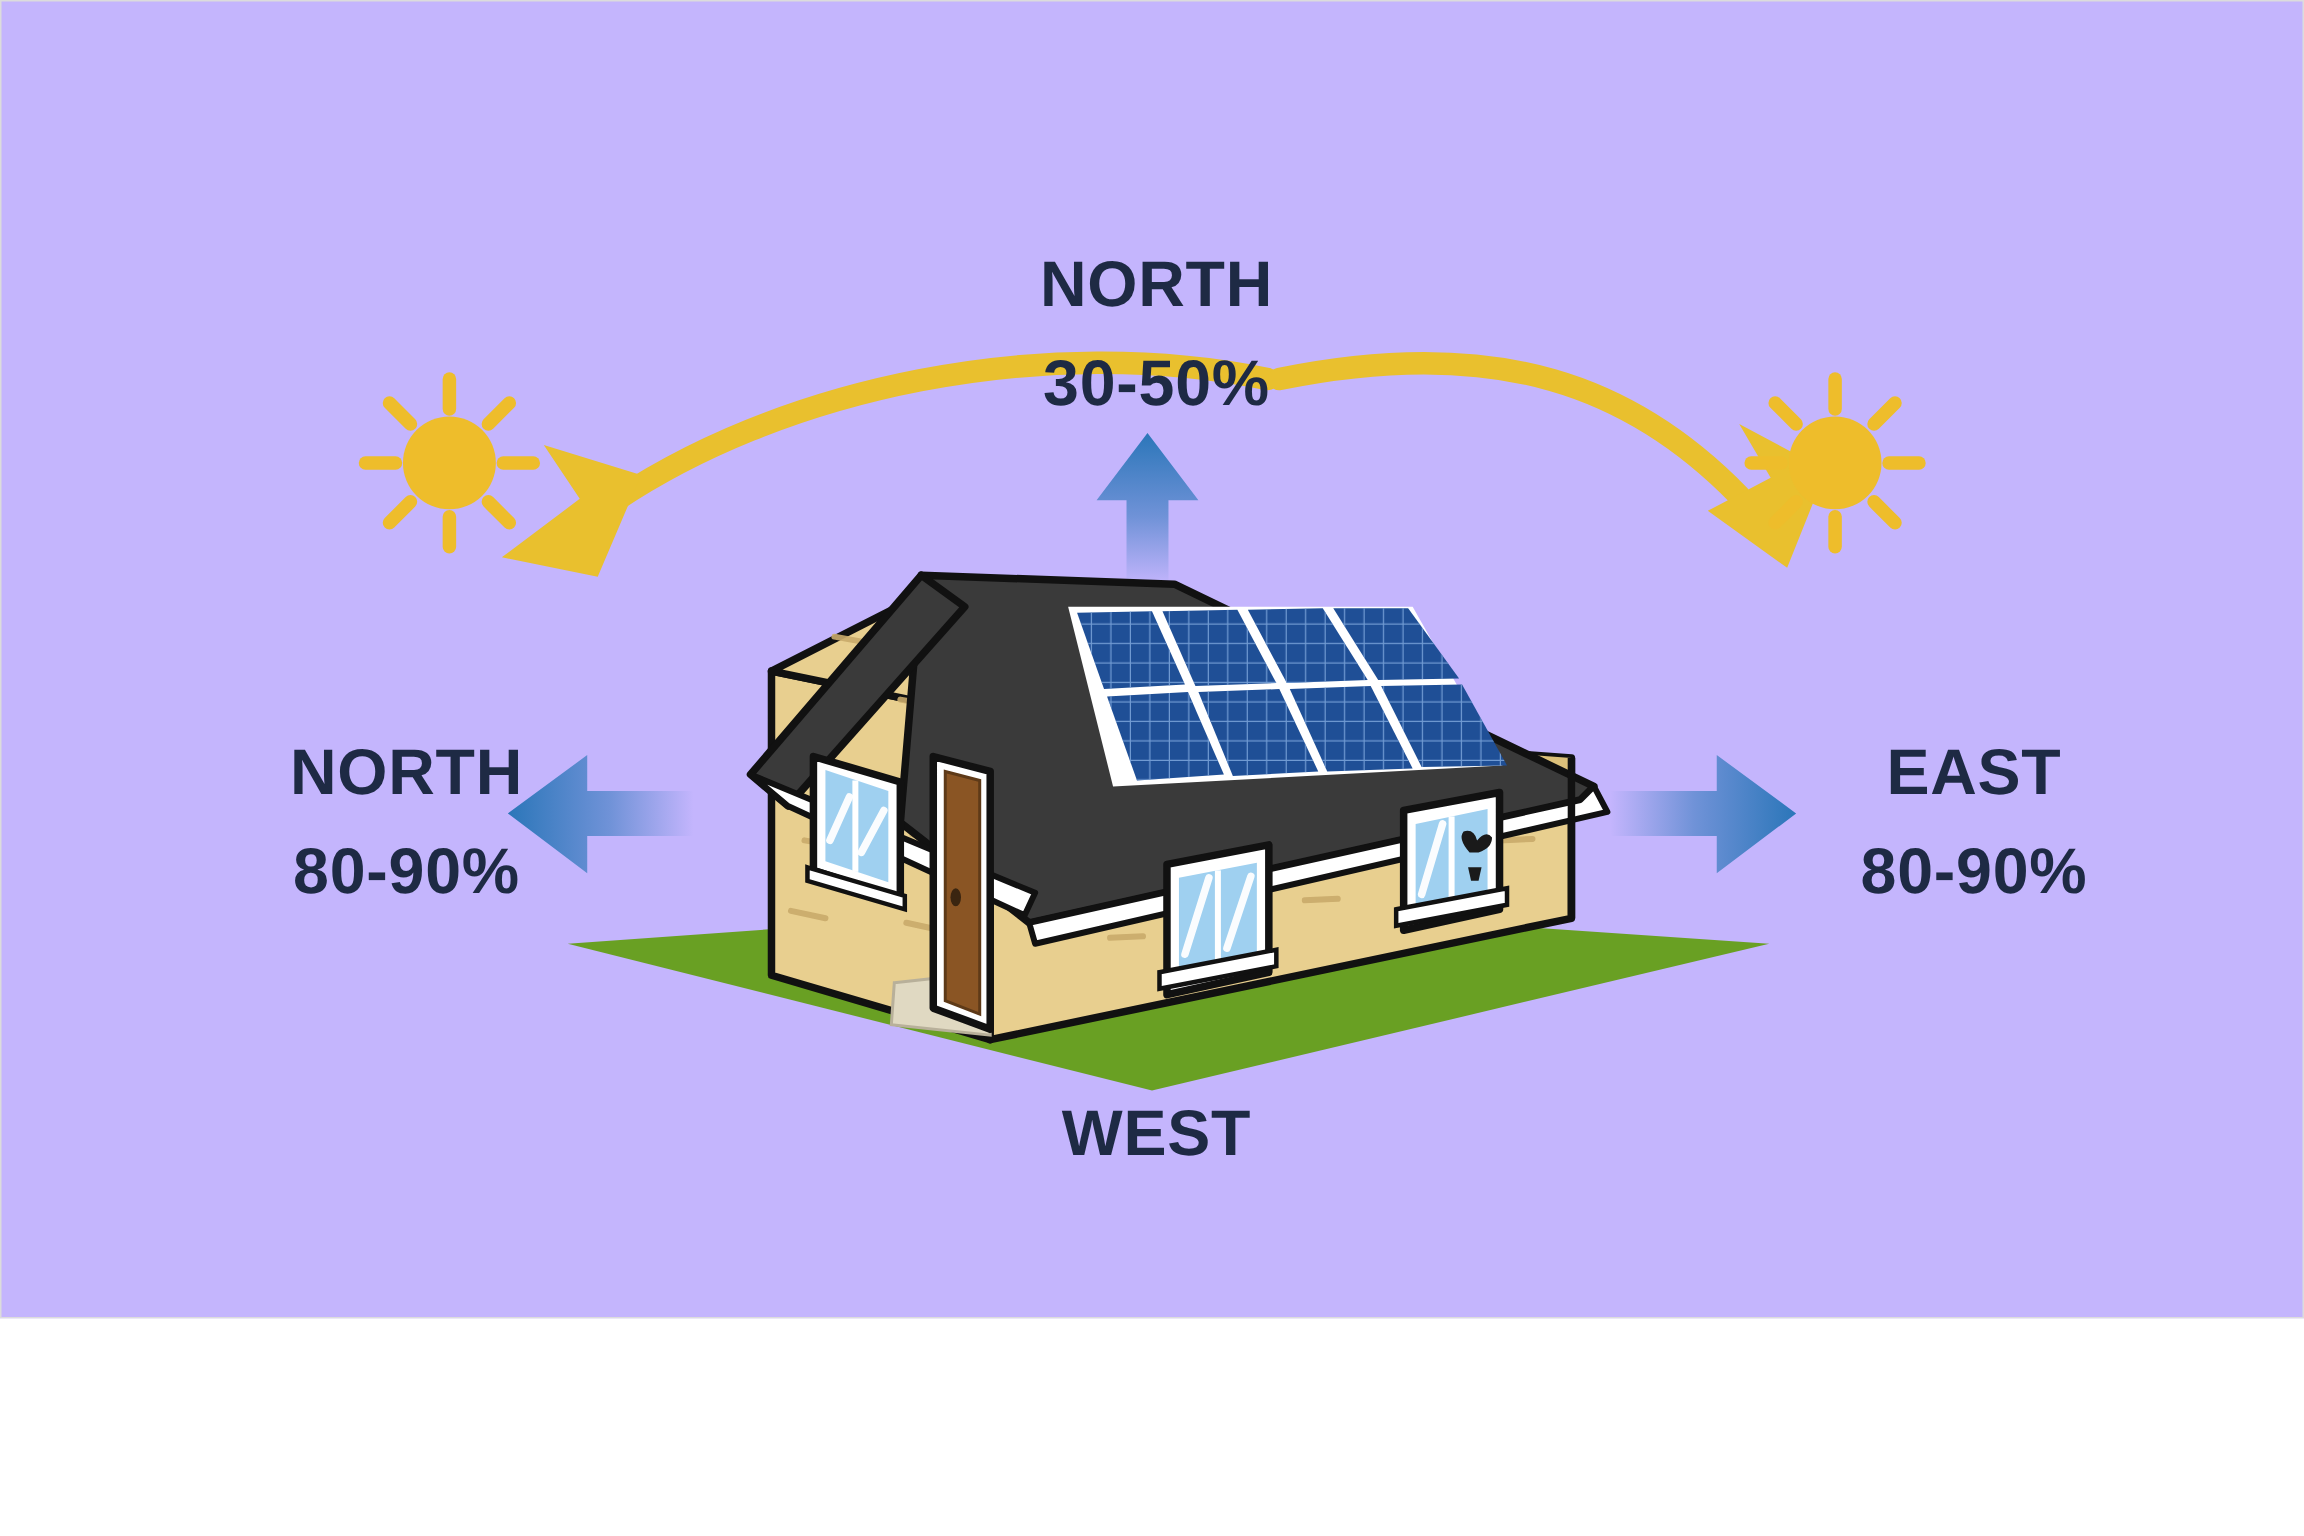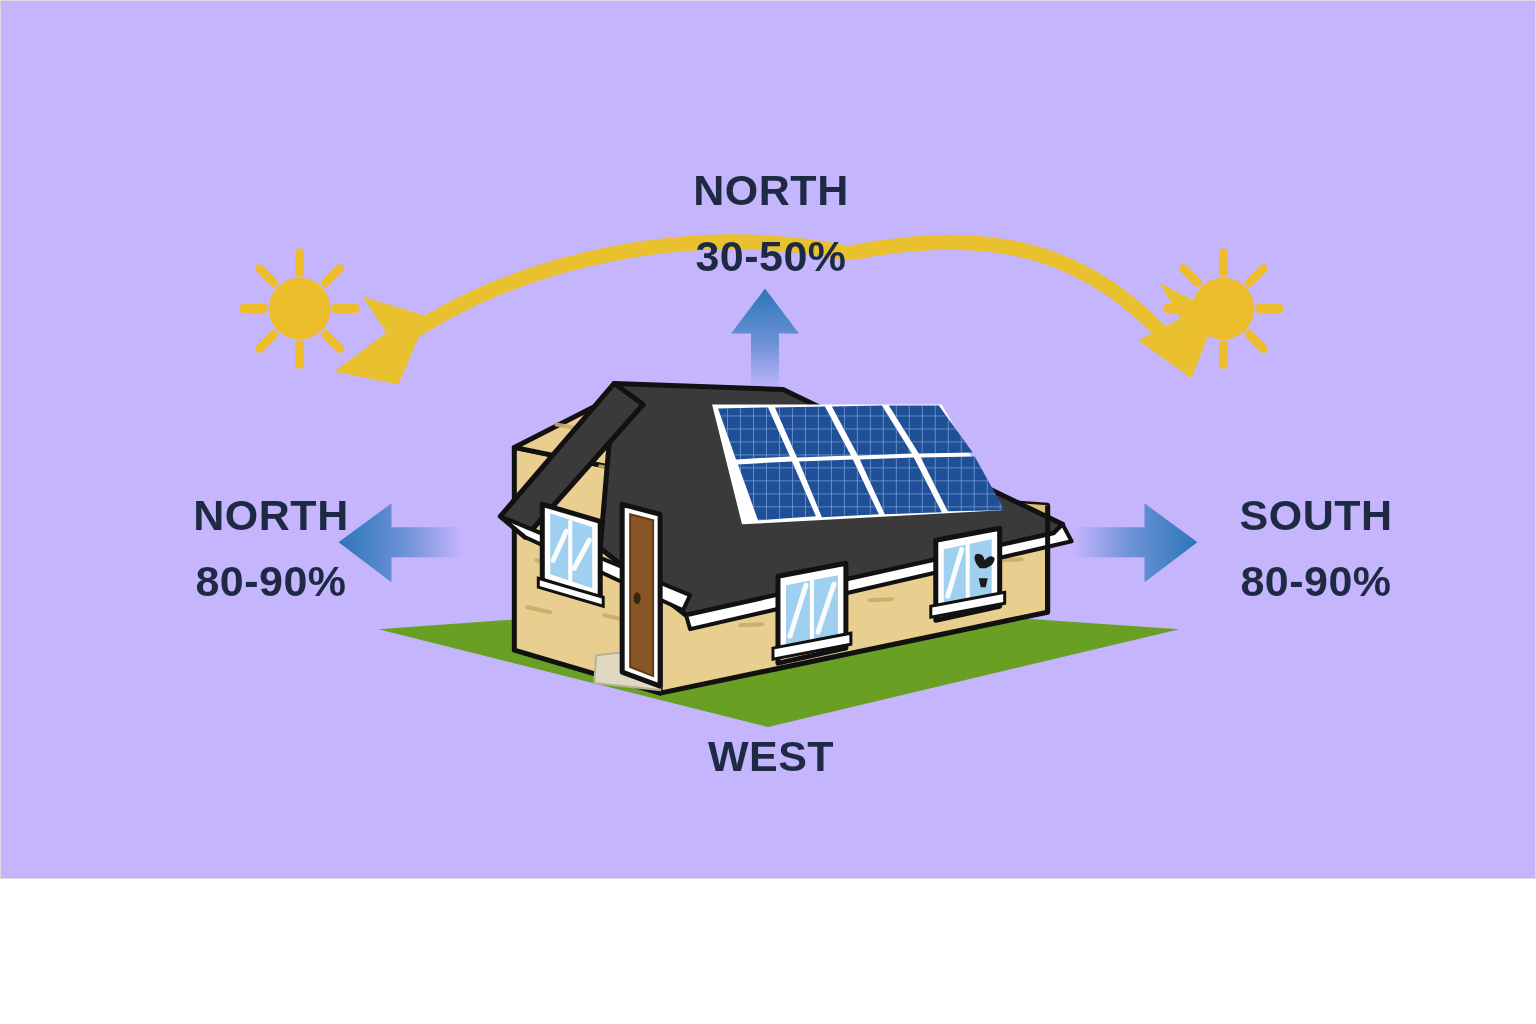--- a/index.html
+++ b/index.html
@@ -249,21 +249,21 @@
       <path d="M 1048 505 L 1048 612" stroke="#111111" stroke-width="5" fill="none"></path>
     </g>
   </svg>
 
   <div class="dir-label" id="label-north">
     <span class="dir-name">NORTH</span>
     <span class="dir-value">30-50%</span>
   </div>
 
   <div class="dir-label" id="label-east">
-    <span class="dir-name">SOUTH</span>
+    <span class="dir-name">EAST</span>
     <span class="dir-value">80-90%</span>
   </div>
 
   <div class="dir-label" id="label-south">
     <span class="dir-name">WEST</span>
   </div>
 
   <div class="dir-label" id="label-west">
     <span class="dir-name">NORTH</span>
     <span class="dir-value">80-90%</span>

